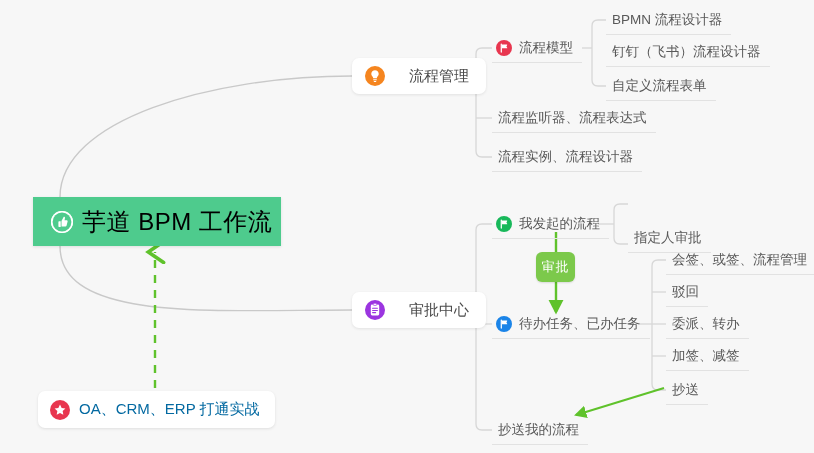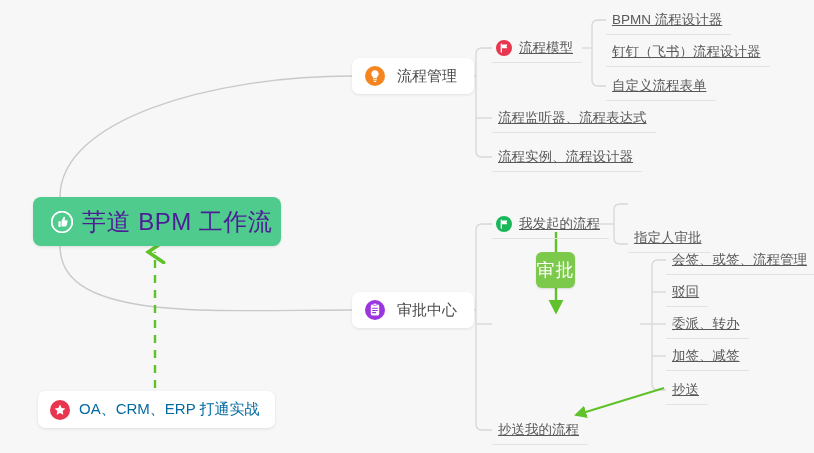--- a/index.html
+++ b/index.html
@@ -11,59 +11,59 @@
     position:relative;
   }
   #canvas{position:absolute;left:0;top:0;width:814px;height:453px;}
   svg.links{position:absolute;left:0;top:0;width:814px;height:453px;overflow:visible;}
 
   
   .node{position:absolute;box-sizing:border-box;white-space:nowrap;display:flex;align-items:center;}
 
   .root{
     left:33px;top:197px;width:248px;height:49px;
-    background:#4ecb8d;border-radius:8px;
+    background:#4ecb8d;border-radius:0;
     padding:0 18px;
     box-shadow:0 1px 3px rgba(0,0,0,.10);
-    color:#4c1d95;font-size:24px;font-weight:400;letter-spacing:.5px;
+    color:#000000;font-size:24px;font-weight:400;letter-spacing:.5px;
   }
   .root .label{margin-left:9px;}
 
   .branch{
     background:#ffffff;border-radius:7px;height:36px;padding:0 17px 0 13px;
     box-shadow:0 1px 3px rgba(0,0,0,.09);
     color:#4a4a4a;font-size:15px;
   }
-  .branch .label{margin-left:12px;}
+  .branch .label{margin-left:24px;}
 
   
   .leaf{
     color:#595959;font-size:13.5px;
     border-bottom:1px solid #e2e2e2;
     height:29px;padding:0 9px 0 4px;
     align-items:center;
   }
   .leaf.withicon{padding-left:4px;justify-content:center;}
-  .leaf .label{margin-left:7px;text-decoration:underline;}
+  .leaf .label{margin-left:7px;}
   .leaf.noicon .label{margin-left:2px;}
 
   
   .ic{display:inline-block;border-radius:50%;position:relative;flex:0 0 auto;}
   .ic svg{display:block;}
 
   .ic-root{width:22px;height:22px;background:#ffffff;}
   .ic-16{width:16px;height:16px;}
   .ic-20{width:20px;height:20px;}
 
   
   .tagbox{
-    position:absolute;left:536px;top:252px;width:39px;height:36px;
+    position:absolute;left:536px;top:252px;width:39px;height:30px;
     background:#7cc94b;border-radius:6px;
     display:flex;align-items:center;justify-content:center;
-    color:#ffffff;font-size:18px;letter-spacing:1px;
+    color:#ffffff;font-size:13px;letter-spacing:1px;
     box-shadow:0 1px 2px rgba(0,0,0,.12);
     z-index:5;
   }
 
   
   .card{
     position:absolute;left:38px;top:391px;height:37px;
     background:#ffffff;border-radius:7px;padding:0 15px 0 12px;
     box-shadow:0 1px 3px rgba(0,0,0,.10);
     display:flex;align-items:center;
@@ -199,20 +199,30 @@
         <path d="M5.3 4.1v8.0" stroke="#ffffff" stroke-width="1.25" stroke-linecap="round"></path>
         <path d="M5.9 4.5h4.9c.4 0 .6.3.4.6l-.8 1.3.8 1.3c.2.3 0 .6-.4.6H5.9z" fill="#ffffff"></path>
       </svg>
     </span>
     <span class="label">我发起的流程</span>
   </div>
   <div class="node leaf noicon" style="left:628px;top:224px;">
     <span class="label">指定人审批</span>
   </div>
 
+  <div class="node leaf withicon" style="left:492px;top:310px;">
+    <span class="ic ic-16">
+      <svg width="16" height="16" viewBox="0 0 16 16">
+        <circle cx="8" cy="8" r="8" fill="#1a84e8"></circle>
+        <path d="M5.3 4.1v8.0" stroke="#ffffff" stroke-width="1.25" stroke-linecap="round"></path>
+        <path d="M5.9 4.5h4.9c.4 0 .6.3.4.6l-.8 1.3.8 1.3c.2.3 0 .6-.4.6H5.9z" fill="#ffffff"></path>
+      </svg>
+    </span>
+    <span class="label">待办任务、已办任务</span>
+  </div>
   <div class="node leaf noicon" style="left:666px;top:246px;">
     <span class="label">会签、或签、流程管理</span>
   </div>
   <div class="node leaf noicon" style="left:666px;top:278px;">
     <span class="label">驳回</span>
   </div>
   <div class="node leaf noicon" style="left:666px;top:310px;">
     <span class="label">委派、转办</span>
   </div>
   <div class="node leaf noicon" style="left:666px;top:342px;">

